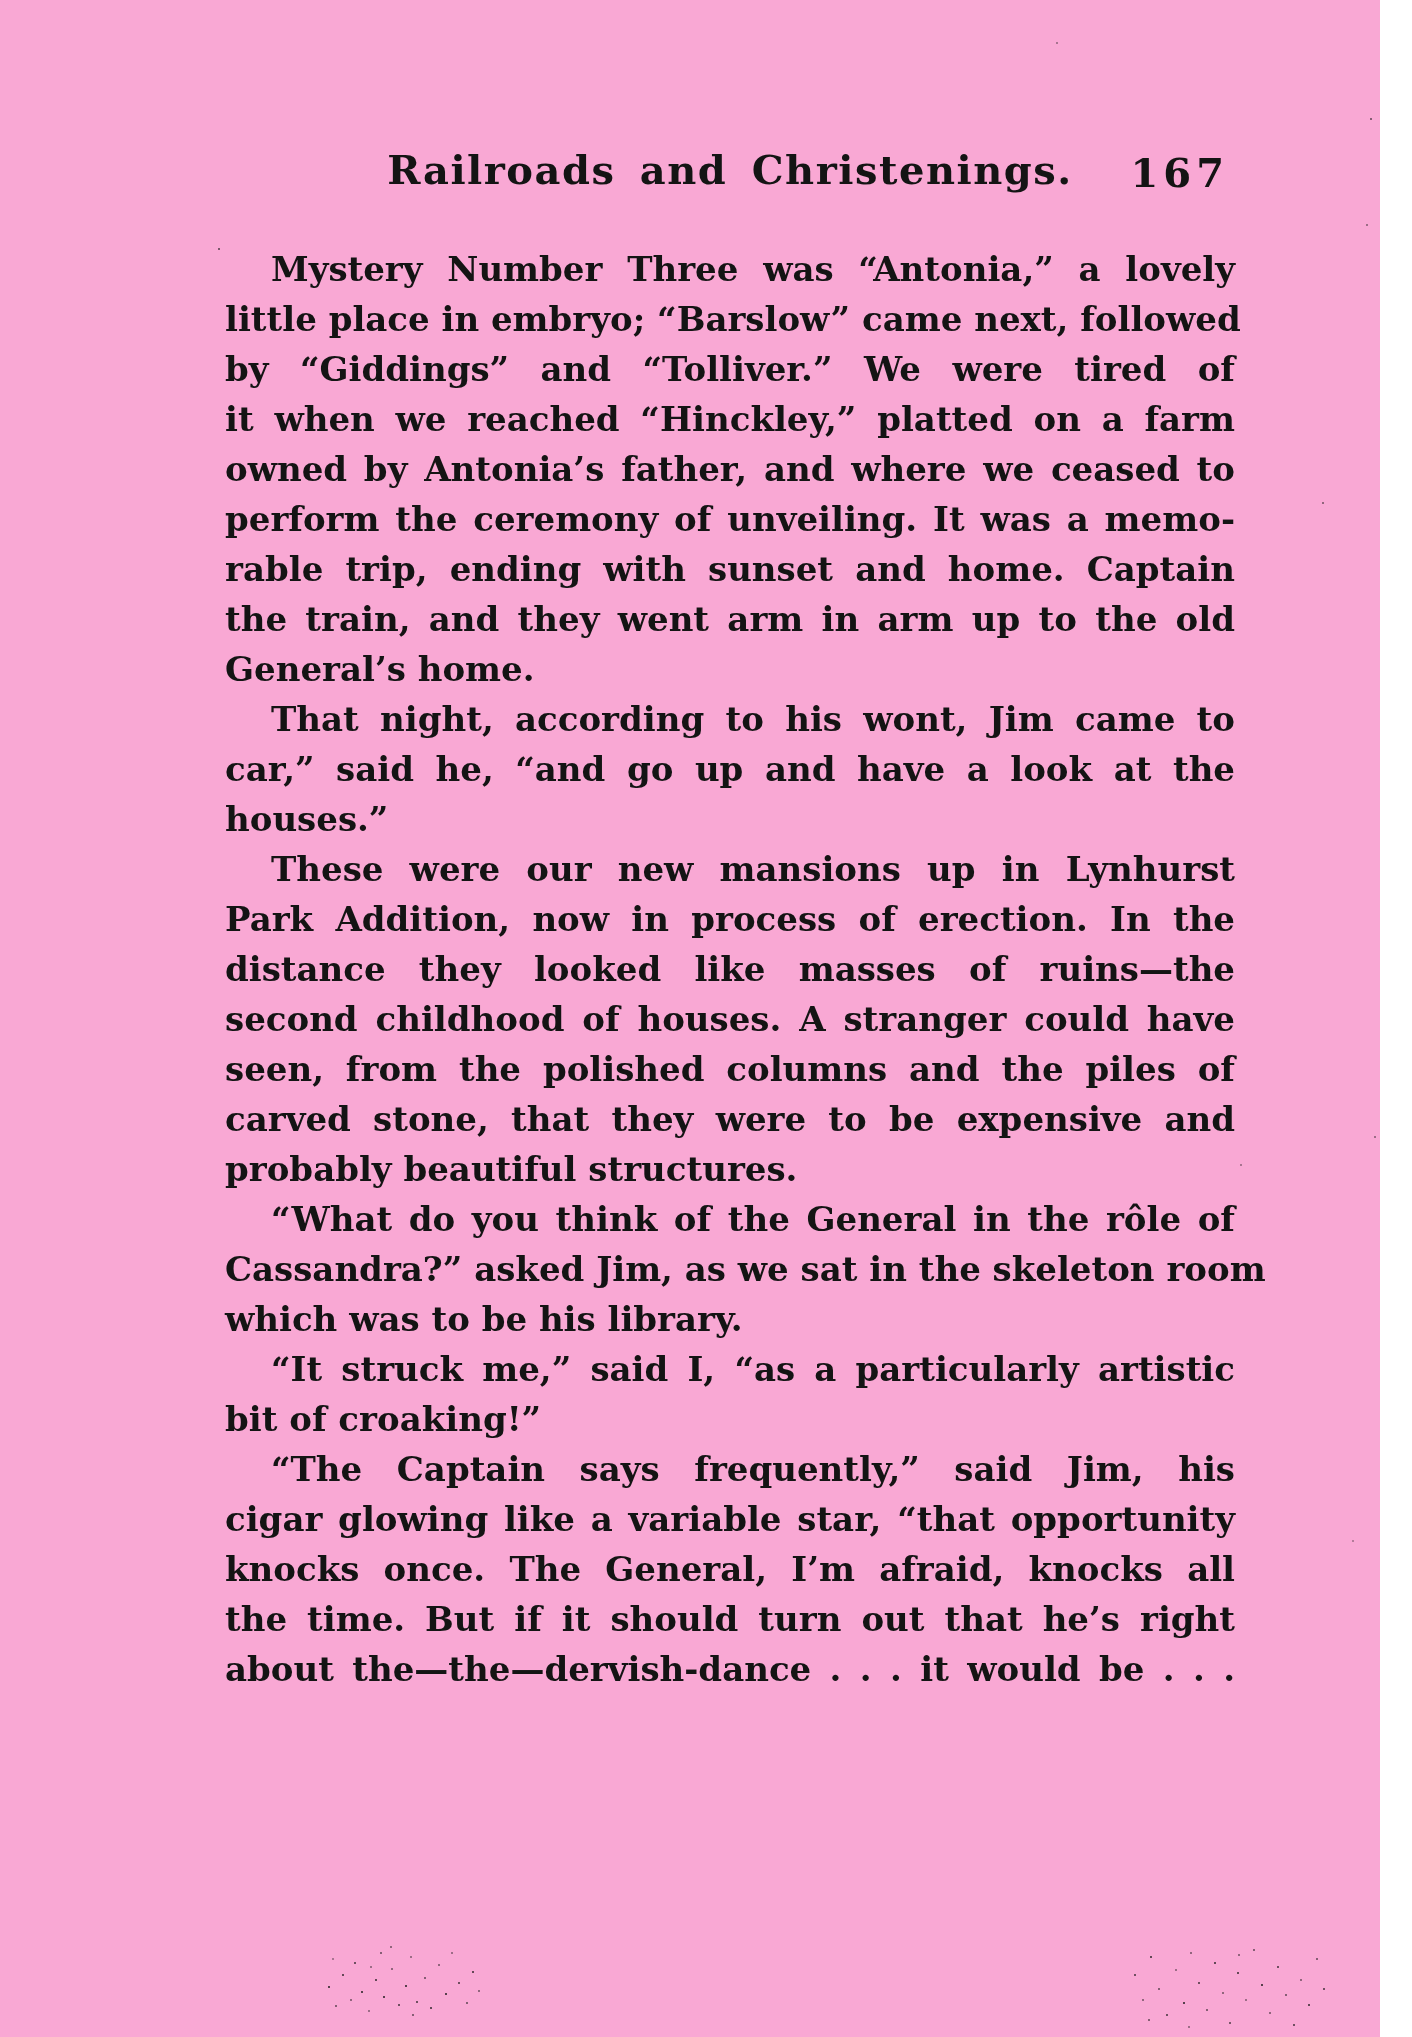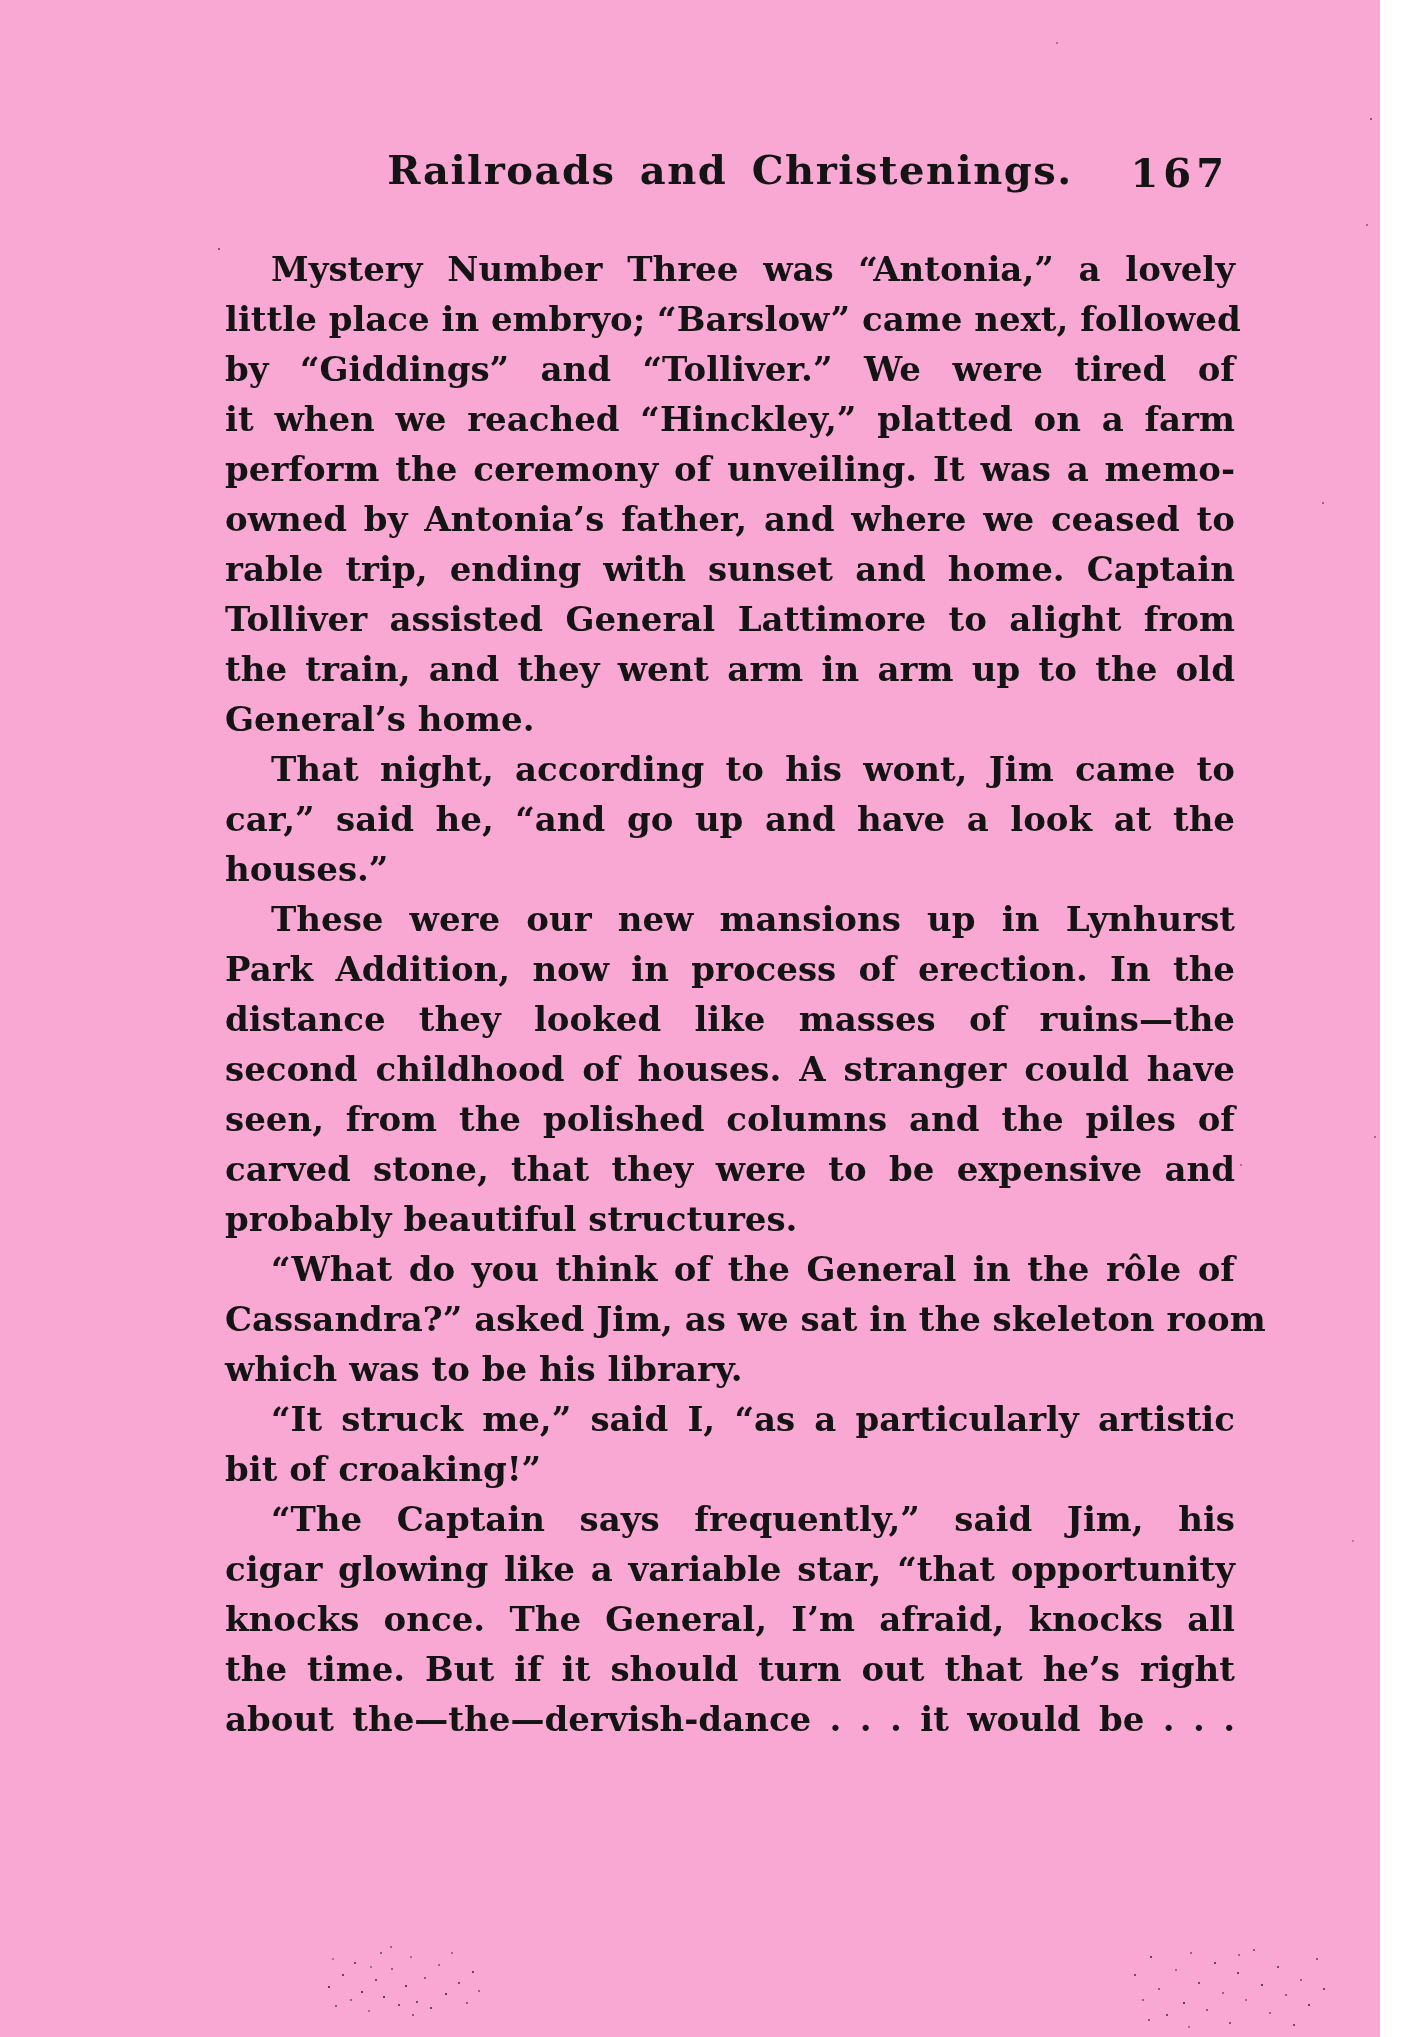--- a/index.html
+++ b/index.html
@@ -115,24 +115,23 @@
   <div class="header">
     <div class="title">Railroads and Christenings.</div>
     <div class="pagenum">167</div>
   </div>
 
   <div class="body">
     <div class="line indent">Mystery Number Three was “Antonia,” a lovely</div>
     <div class="line">little place in embryo; “Barslow” came next, followed</div>
     <div class="line">by “Giddings” and “Tolliver.” We were tired of</div>
     <div class="line">it when we reached “Hinckley,” platted on a farm</div>
+    <div class="line">owned by Antonia’s father, and where we ceased to</div>
     <div class="line">perform the ceremony of unveiling. It was a memo-</div>
-    <div class="line">owned by Antonia’s father, and where we ceased to</div>
     <div class="line">rable trip, ending with sunset and home. Captain</div>
-    <div class="line">Tolliver assisted General Lattimore to alight from</div>
     <div class="line">the train, and they went arm in arm up to the old</div>
     <div class="line pend">General’s home.</div>
     <div class="line indent">That night, according to his wont, Jim came to</div>
     <div class="line">car,” said he, “and go up and have a look at the</div>
     <div class="line pend">houses.”</div>
     <div class="line indent">These were our new mansions up in Lynhurst</div>
     <div class="line">Park Addition, now in process of erection. In the</div>
     <div class="line">distance they looked like masses of ruins—the</div>
     <div class="line">second childhood of houses. A stranger could have</div>
     <div class="line">seen, from the polished columns and the piles of</div>

